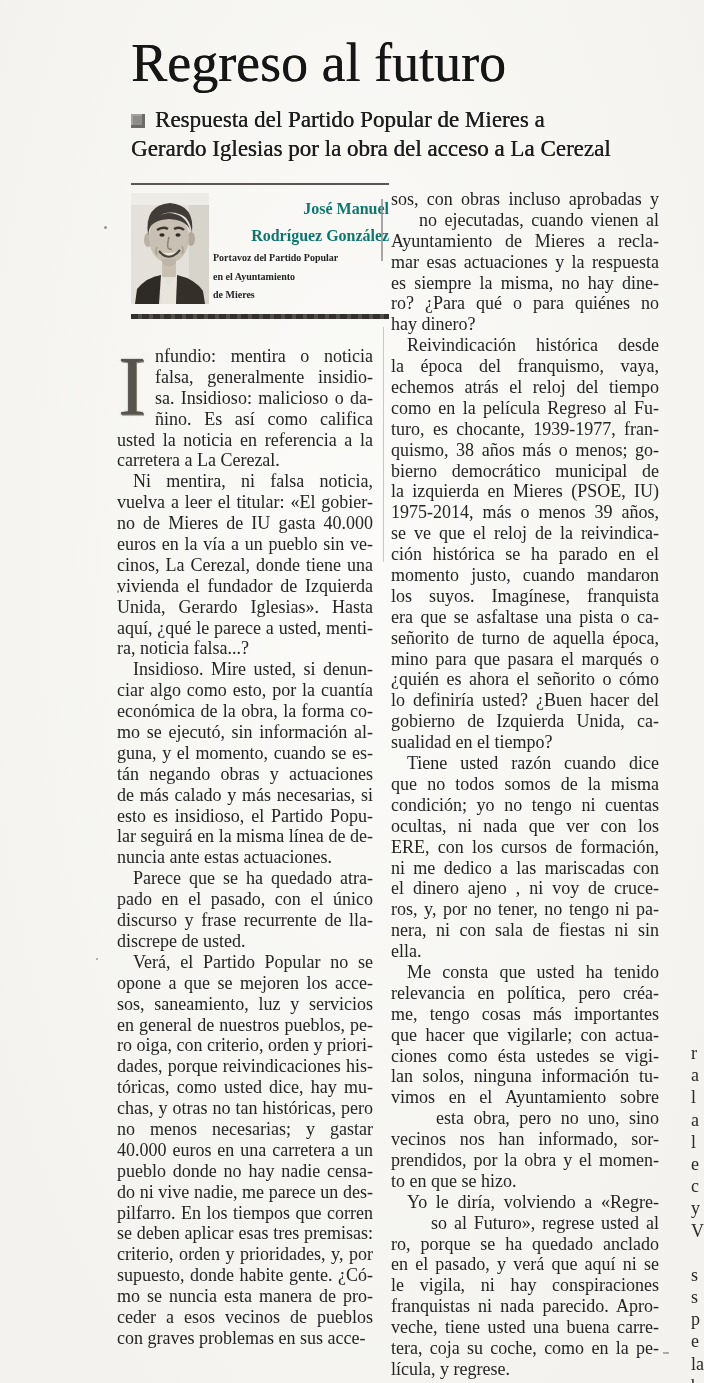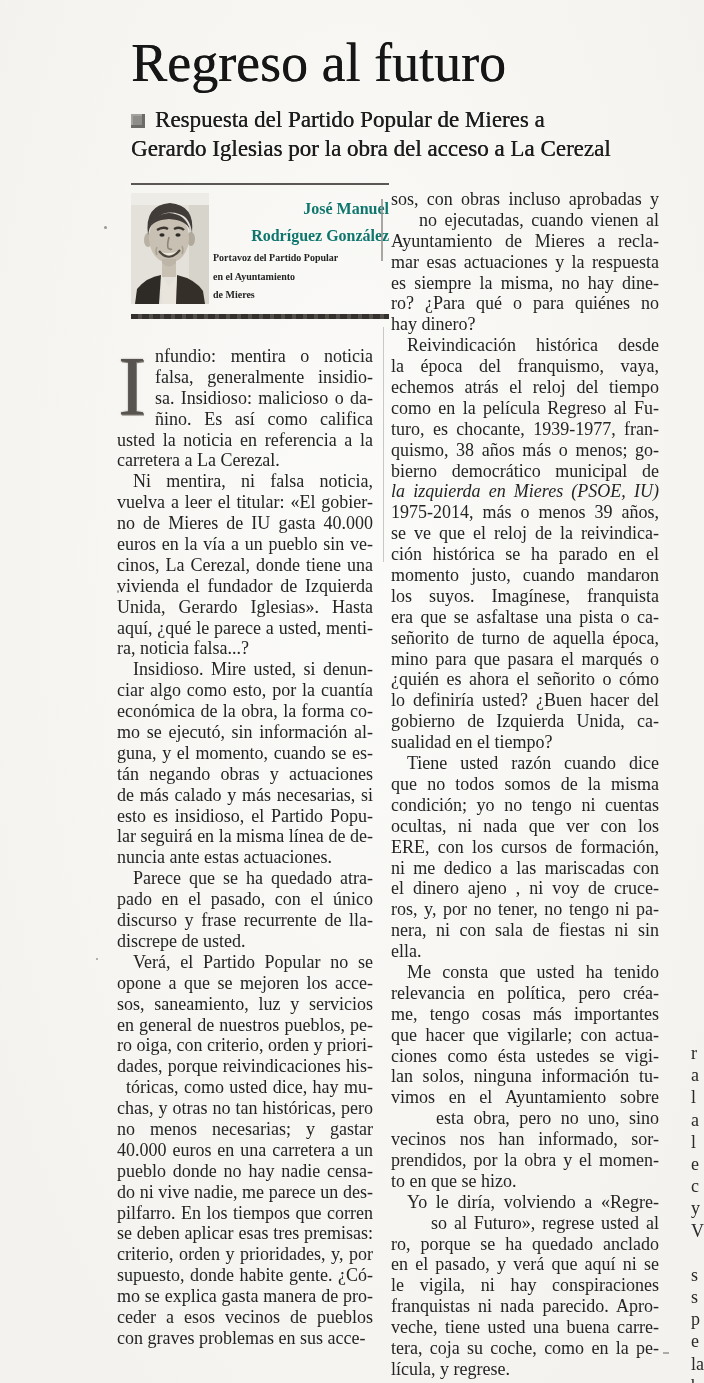--- a/index.html
+++ b/index.html
@@ -178,31 +178,31 @@
       <div class="line j"><span style="display: inline; white-space: normal;">discurso y frase recurrente de lla-</span></div>
       <div class="line last"><span>discrepe de usted.</span></div>
     </div>
     <div class="para">
       <div class="line indent j"><span style="display: inline; white-space: normal;">Verá, el Partido Popular no se</span></div>
       <div class="line j"><span style="display: inline; white-space: normal;">opone a que se mejoren los acce-</span></div>
       <div class="line j"><span style="display: inline; white-space: normal;">sos, saneamiento, luz y servicios</span></div>
       <div class="line j"><span style="display: inline; white-space: normal;">en general de nuestros pueblos, pe-</span></div>
       <div class="line j"><span style="display: inline; white-space: normal;">ro oiga, con criterio, orden y priori-</span></div>
       <div class="line j"><span style="display: inline; white-space: normal;">dades, porque reivindicaciones his-</span></div>
-      <div class="line j"><span style="display: inline; white-space: normal; margin-left: 9px;">tóricas, como usted dice, hay mu-</span></div>
+      <div class="line j"><span style="display: inline; white-space: normal;">tóricas, como usted dice, hay mu-</span></div>
       <div class="line j"><span style="display: inline; white-space: normal;">chas, y otras no tan históricas, pero</span></div>
       <div class="line j"><span style="display: inline; white-space: normal;">no menos necesarias; y gastar</span></div>
       <div class="line j"><span style="display: inline; white-space: normal;">40.000 euros en una carretera a un</span></div>
       <div class="line j"><span style="display: inline; white-space: normal;">pueblo donde no hay nadie censa-</span></div>
       <div class="line j"><span style="display: inline; white-space: normal;">do ni vive nadie, me parece un des-</span></div>
       <div class="line j"><span style="display: inline; white-space: normal;">pilfarro. En los tiempos que corren</span></div>
       <div class="line j"><span style="display: inline; white-space: normal;">se deben aplicar esas tres premisas:</span></div>
       <div class="line j"><span style="display: inline; white-space: normal;">criterio, orden y prioridades, y, por</span></div>
       <div class="line j"><span style="display: inline; white-space: normal;">supuesto, donde habite gente. ¿Có-</span></div>
-      <div class="line j"><span style="display: inline; white-space: normal;">mo se explica gasta manera de pro-</span></div>
+      <div class="line j"><span style="display: inline; white-space: normal;">mo se nuncia esta manera de pro-</span></div>
       <div class="line j"><span style="display: inline; white-space: normal;">ceder a esos vecinos de pueblos</span></div>
       <div class="line last"><span>con graves problemas en sus acce-</span></div>
     </div>
   </div>
 <div class="col col-2">
     <div class="para">
       <div class="line j"><span style="display: inline; white-space: normal;">sos, con obras incluso aprobadas y</span></div>
       <div class="line j"><span style="display: inline; white-space: normal; margin-left: 28px;">no ejecutadas, cuando vienen al</span></div>
       <div class="line j"><span style="display: inline; white-space: normal;">Ayuntamiento de Mieres a recla-</span></div>
       <div class="line j"><span style="display: inline; white-space: normal;">mar esas actuaciones y la respuesta</span></div>
@@ -211,21 +211,21 @@
       <div class="line last"><span>hay dinero?</span></div>
     </div>
     <div class="para">
       <div class="line indent j"><span style="display: inline; white-space: normal;">Reivindicación histórica desde</span></div>
       <div class="line j"><span style="display: inline; white-space: normal;">la época del franquismo, vaya,</span></div>
       <div class="line j"><span style="display: inline; white-space: normal;">echemos atrás el reloj del tiempo</span></div>
       <div class="line j"><span style="display: inline; white-space: normal;">como en la película Regreso al Fu-</span></div>
       <div class="line j"><span style="display: inline; white-space: normal;">turo, es chocante, 1939-1977, fran-</span></div>
       <div class="line j"><span style="display: inline; white-space: normal;">quismo, 38 años más o menos; go-</span></div>
       <div class="line j"><span style="display: inline; white-space: normal;">bierno democrático municipal de</span></div>
-      <div class="line j"><span style="display: inline; white-space: normal; font-style: italic;">la izquierda en Mieres (PSOE, IU)</span></div>
+      <div class="line j"><span style="display: inline; white-space: normal;">la izquierda en Mieres (PSOE, IU)</span></div>
       <div class="line j"><span style="display: inline; white-space: normal;">1975-2014, más o menos 39 años,</span></div>
       <div class="line j"><span style="display: inline; white-space: normal;">se ve que el reloj de la reivindica-</span></div>
       <div class="line j"><span style="display: inline; white-space: normal;">ción histórica se ha parado en el</span></div>
       <div class="line j"><span style="display: inline; white-space: normal;">momento justo, cuando mandaron</span></div>
       <div class="line j"><span style="display: inline; white-space: normal;">los suyos. Imagínese, franquista</span></div>
       <div class="line j"><span style="display: inline; white-space: normal;">era que se asfaltase una pista o ca-</span></div>
       <div class="line j"><span style="display: inline; white-space: normal;">señorito de turno de aquella época,</span></div>
       <div class="line j"><span style="display: inline; white-space: normal;">mino para que pasara el marqués o</span></div>
       <div class="line j"><span style="display: inline; white-space: normal;">¿quién es ahora el señorito o cómo</span></div>
       <div class="line j"><span style="display: inline; white-space: normal;">lo definiría usted? ¿Buen hacer del</span></div>

